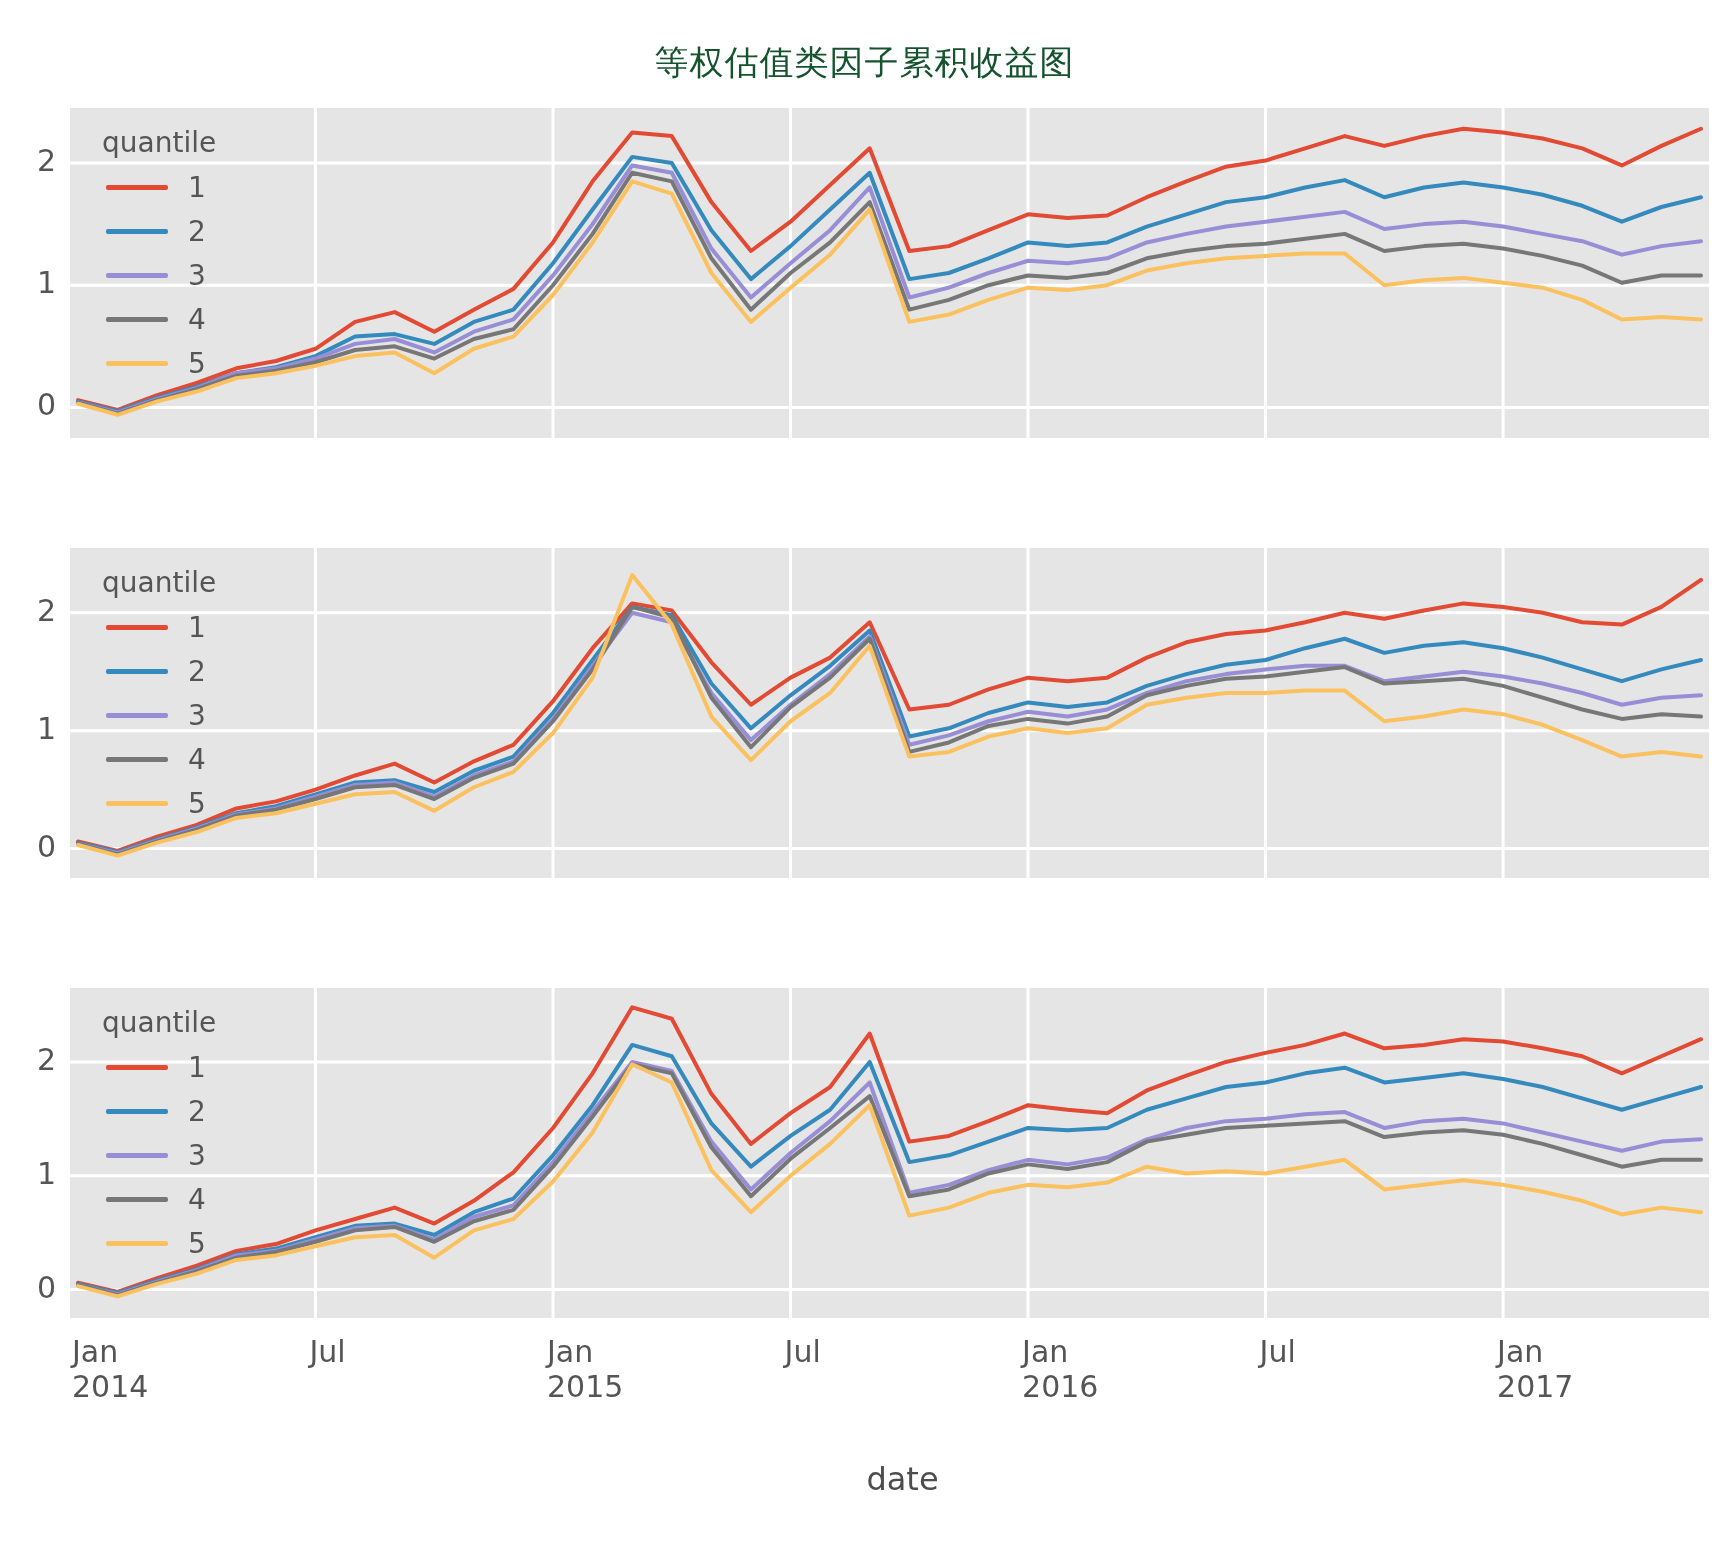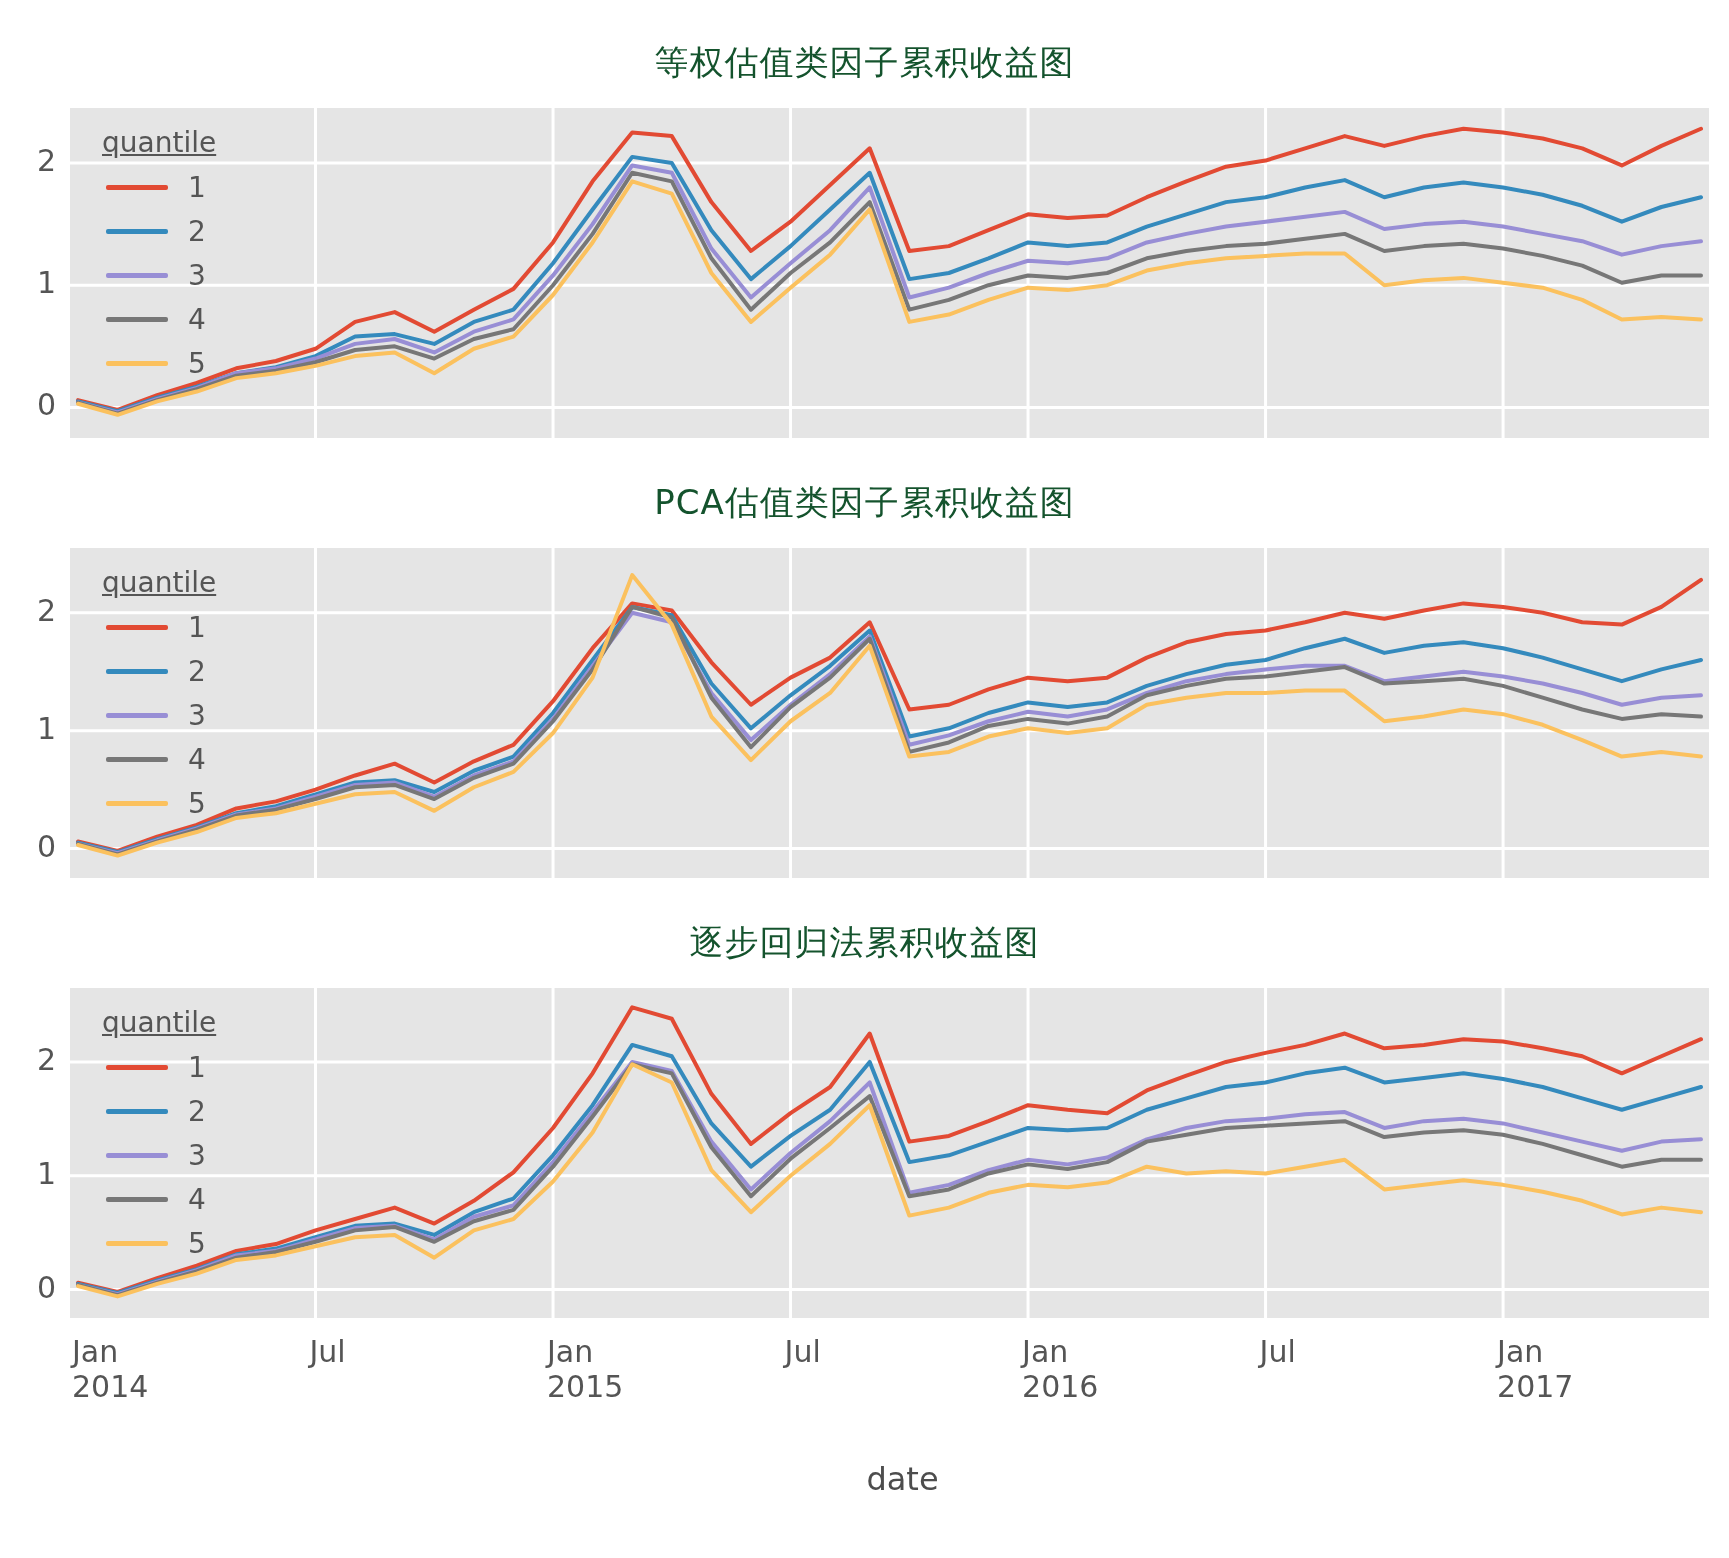--- a/index.html
+++ b/index.html
@@ -60,21 +60,20 @@
   }
   .legend {
     position: absolute;
     font-size: 28px;
     color: #555555;
   }
   .legend .legend-title {
     font-size: 28px;
     margin-bottom: 6px;
     padding-left: 2px;
-    text-decoration: underline;
   }
   .legend-row {
     display: flex;
     align-items: center;
     height: 44px;
   }
   .legend-swatch {
     width: 62px;
     height: 5px;
     border-radius: 2px;
@@ -158,21 +157,20 @@
           </div>
           <div class="legend-row">
             <span class="legend-swatch" style="background: rgb(251, 193, 94);"></span>
             <span class="legend-label">5</span>
           </div>
         </div>
     </div>
   </div>
 
   <div class="panel" style="top:480px;height:390px">
-    <div class="panel-title" style="top:0">PCA估值类因子累积收益图</div>
     <div class="plotwrap" style="top:68px;height:330px">
       <div class="yticks" id="yt2">
           <div class="ytick" style="top: 280.536px; left: -68px; width: 54px;">0</div>
           <div class="ytick" style="top: 162.679px; left: -68px; width: 54px;">1</div>
           <div class="ytick" style="top: 44.8214px; left: -68px; width: 54px;">2</div>
         </div>
       <svg id="svg2" width="1639" height="330" viewBox="0 0 1639 330" preserveAspectRatio="none">
           <line x1="0" x2="1639" y1="300.5357142857143" y2="300.5357142857143" stroke="#ffffff" stroke-width="3"></line>
           <line x1="0" x2="1639" y1="182.67857142857142" y2="182.67857142857142" stroke="#ffffff" stroke-width="3"></line>
           <line x1="0" x2="1639" y1="64.82142857142856" y2="64.82142857142856" stroke="#ffffff" stroke-width="3"></line>
@@ -208,21 +206,20 @@
           </div>
           <div class="legend-row">
             <span class="legend-swatch" style="background: rgb(251, 193, 94);"></span>
             <span class="legend-label">5</span>
           </div>
         </div>
     </div>
   </div>
 
   <div class="panel" style="top:920px;height:390px">
-    <div class="panel-title" style="top:0">逐步回归法累积收益图</div>
     <div class="plotwrap" style="top:68px;height:330px">
       <div class="yticks" id="yt3">
           <div class="ytick" style="top: 281.552px; left: -68px; width: 54px;">0</div>
           <div class="ytick" style="top: 167.759px; left: -68px; width: 54px;">1</div>
           <div class="ytick" style="top: 53.9655px; left: -68px; width: 54px;">2</div>
         </div>
       <svg id="svg3" width="1639" height="330" viewBox="0 0 1639 330" preserveAspectRatio="none">
           <line x1="0" x2="1639" y1="301.55172413793105" y2="301.55172413793105" stroke="#ffffff" stroke-width="3"></line>
           <line x1="0" x2="1639" y1="187.75862068965517" y2="187.75862068965517" stroke="#ffffff" stroke-width="3"></line>
           <line x1="0" x2="1639" y1="73.9655172413793" y2="73.9655172413793" stroke="#ffffff" stroke-width="3"></line>

